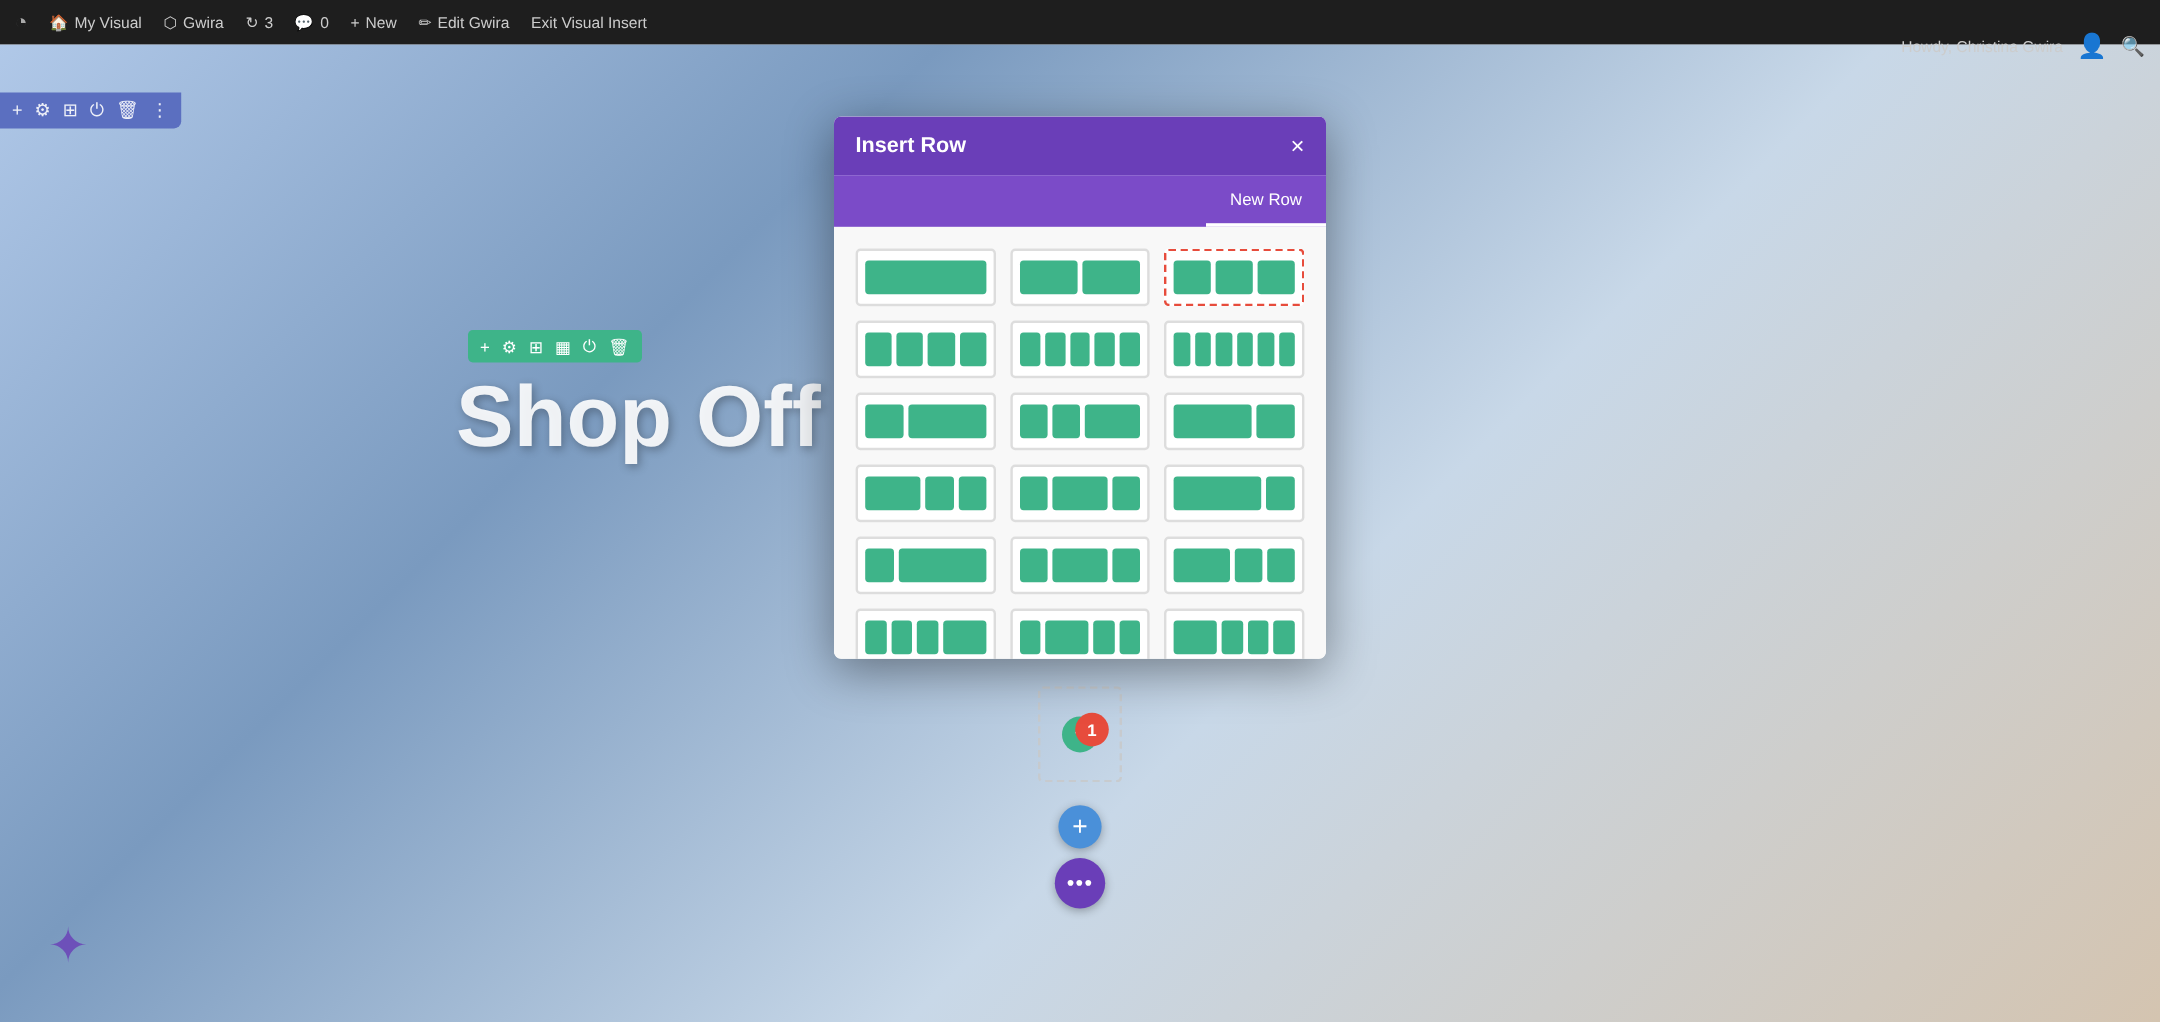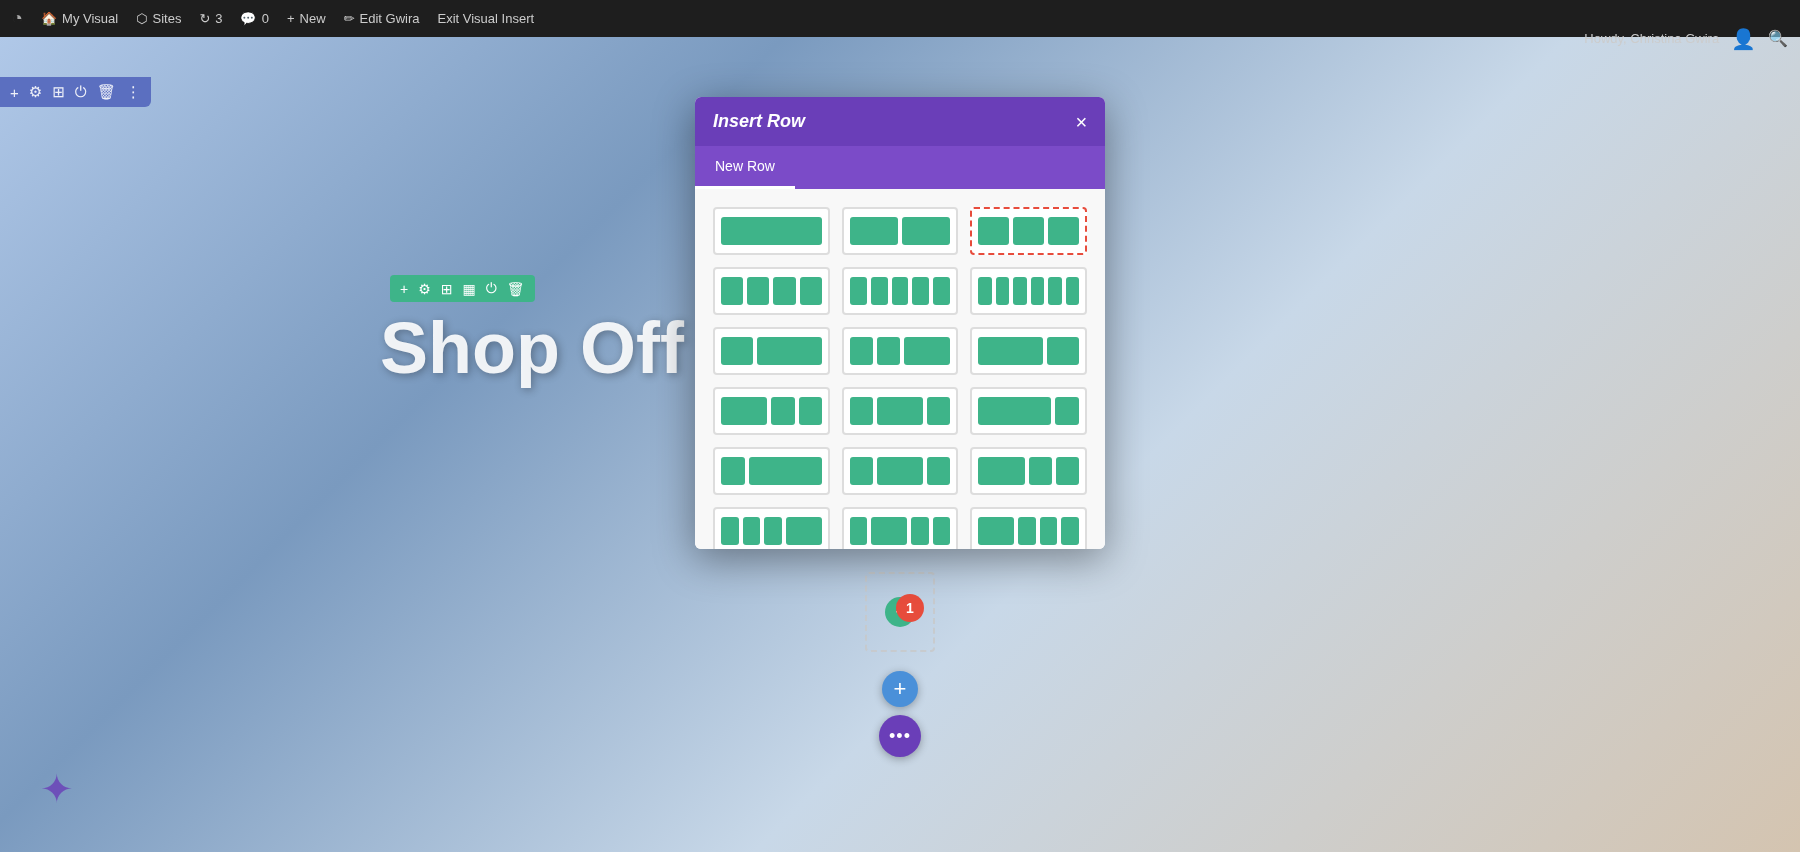--- a/index.html
+++ b/index.html
@@ -118,38 +118,38 @@
       box-shadow: 0 10px 40px rgba(0,0,0,0.4);
       overflow: hidden;
     }
 
     .modal-header {
       background: #6a3eb8;
       padding: 14px 18px;
       display: flex;
       align-items: center;
       justify-content: space-between;
-      font-style: italic;
     }
     .modal-title {
       color: #fff;
       font-size: 18px;
       font-weight: 600;
     }
     .modal-close {
       color: #fff;
       font-size: 20px;
       cursor: pointer;
       line-height: 1;
     }
 
     
     .modal-tabs {
       background: #7b4bc8;
       display: flex;
+      justify-content: flex-end;
     }
     .modal-tab {
       padding: 12px 20px;
       color: rgba(255,255,255,0.8);
       font-size: 14px;
       cursor: pointer;
       border-bottom: 3px solid transparent;
     }
     .modal-tab.active {
       color: #fff;
@@ -300,21 +300,21 @@
 
 <div class="admin-bar">
   <div class="admin-bar-left">
     <span class="admin-bar-item wp-icon">◔</span>
     <span class="admin-bar-item">
       <span>🏠</span>
       <span>My Visual</span>
     </span>
     <span class="admin-bar-item">
       <span>⬡</span>
-      <span>Sites</span>
+      <span>Gwira</span>
     </span>
     <span class="admin-bar-item">
       <span>↻</span>
       <span>3</span>
     </span>
     <span class="admin-bar-item">
       <span>💬</span>
       <span>0</span>
     </span>
     <span class="admin-bar-item">

